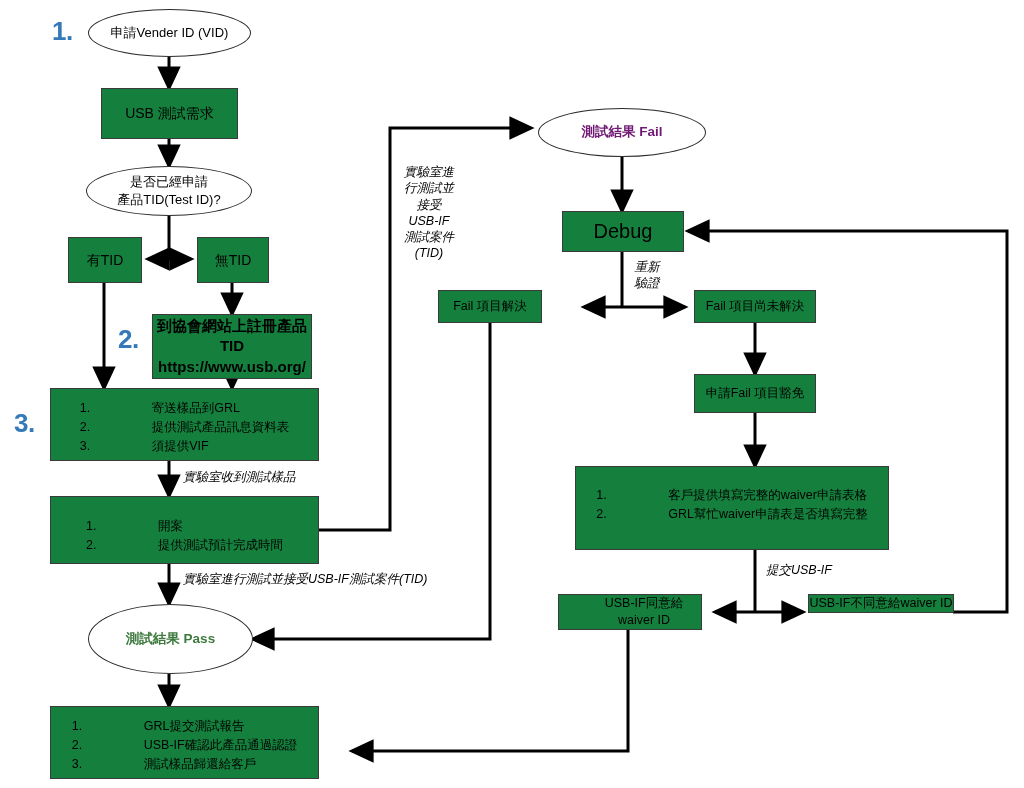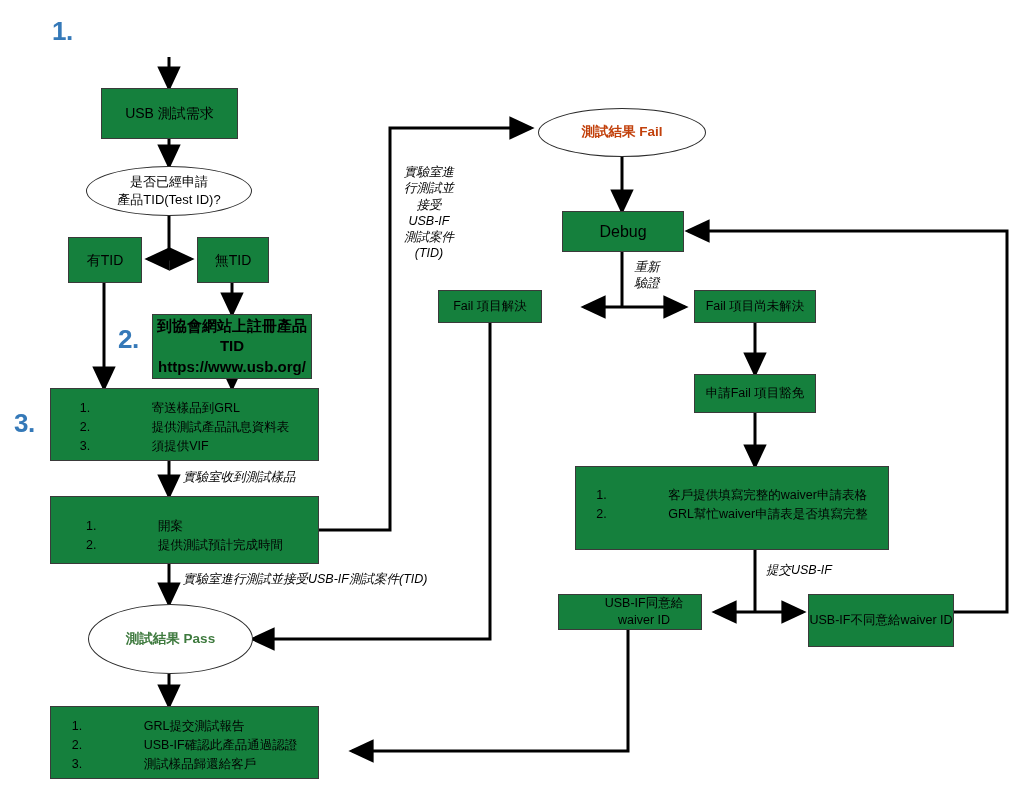--- a/index.html
+++ b/index.html
@@ -73,21 +73,21 @@
     font-style: italic;
   }
   .edge-label.multi { white-space: normal; text-align: center; }
   .step-num {
     position: absolute;
     color: #3579b8;
     font-weight: bold;
     font-size: 26px;
     letter-spacing: -0.5px;
   }
-  .t-fail { color: #c2410c; font-weight: bold; }
+  .t-fail { color: #701a75; font-weight: bold; }
   .t-pass { color: #3e7a3e; font-weight: bold; }
   .bold { font-weight: bold; }
 </style>
 </head>
 <body>
 
 <div id="canvas">
 
   <svg id="edges" viewBox="0 0 1024 788" width="1024" height="788">
     <defs>
@@ -140,20 +140,23 @@
       <path d="M953,612 L1007,612 L1007,231 L688,231" marker-end="url(#ah)"></path>
 
       <path d="M628,628 L628,751 L352,751" marker-end="url(#ah)"></path>
     </g>
   </svg>
 
   <div class="step-num" style="left:52px; top:16px;">1.</div>
   <div class="step-num" style="left:118px; top:324px;">2.</div>
   <div class="step-num" style="left:14px; top:408px;">3.</div>
 
+  <div class="node oval" style="left:88px; top:9px; width:163px; height:48px; font-size:13px;">
+    <span>申請Vender ID (VID)</span>
+  </div>
 
   <div class="node box" style="left:101px; top:88px; width:137px; height:51px; font-size:14px;">
     <span>USB 測試需求</span>
   </div>
 
   <div class="node oval" style="left:86px; top:166px; width:166px; height:50px; font-size:13px;">
     <div>
       <div>是否已經申請</div>
       <div>產品TID(Test ID)?</div>
     </div>
@@ -222,21 +225,21 @@
           <span class="num">3.</span>
           <span>測試樣品歸還給客戶</span>
         </div>
     </div>
   </div>
 
   <div class="node oval" style="left:538px; top:108px; width:168px; height:49px; font-size:13.5px;">
     <span class="t-fail">測試結果 Fail</span>
   </div>
 
-  <div class="node box" style="left:562px; top:211px; width:122px; height:41px; font-size:16px;">
+  <div class="node box" style="left:562px; top:211px; width:122px; height:41px; font-size:20px;">
     <span>Debug</span>
   </div>
 
   <div class="node box" style="left:438px; top:290px; width:104px; height:33px; font-size:12.5px;text-align:center;">
     <span>Fail 項目解決</span>
   </div>
 
   <div class="node box" style="left:694px; top:290px; width:122px; height:33px; font-size:12.5px;">
     <span>Fail 項目尚未解決</span>
   </div>
@@ -255,21 +258,21 @@
           <span class="num">2.</span>
           <span>GRL幫忙waiver申請表是否填寫完整</span>
         </div>
     </div>
   </div>
 
   <div class="node box" style="left:558px; top:594px; width:144px; height:36px; font-size:12.5px;padding-left:28px;">
     <span>USB-IF同意給waiver ID</span>
   </div>
 
-  <div class="node box" style="left:808px; top:594px; width:146px; height:53px; font-size:12.5px;">
+  <div class="node box" style="left:808px; top:594px; width:146px; height:19px; font-size:12.5px;">
     <span>USB-IF不同意給waiver ID</span>
   </div>
 
   <div class="edge-label" style="left:183px; top:469px;">實驗室收到測試樣品</div>
 
   <div class="edge-label" style="left:183px; top:571px;">實驗室進行測試並接受USB-IF測試案件(TID)</div>
 
   <div class="edge-label multi" style="left:397px; top:164px; width:64px; text-align:center;">
     <div>實驗室進</div>
     <div>行測試並</div>

